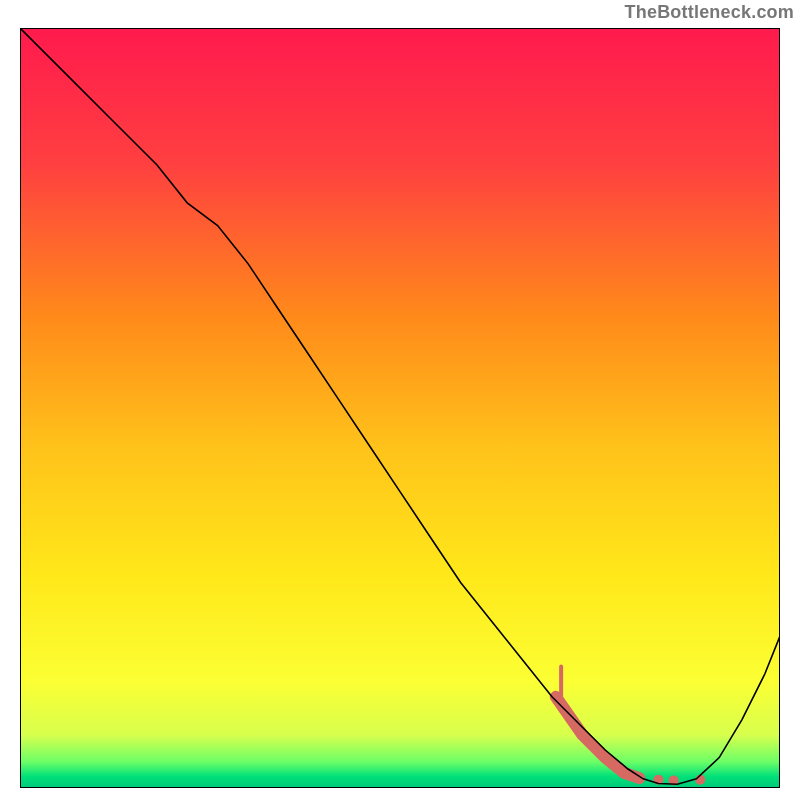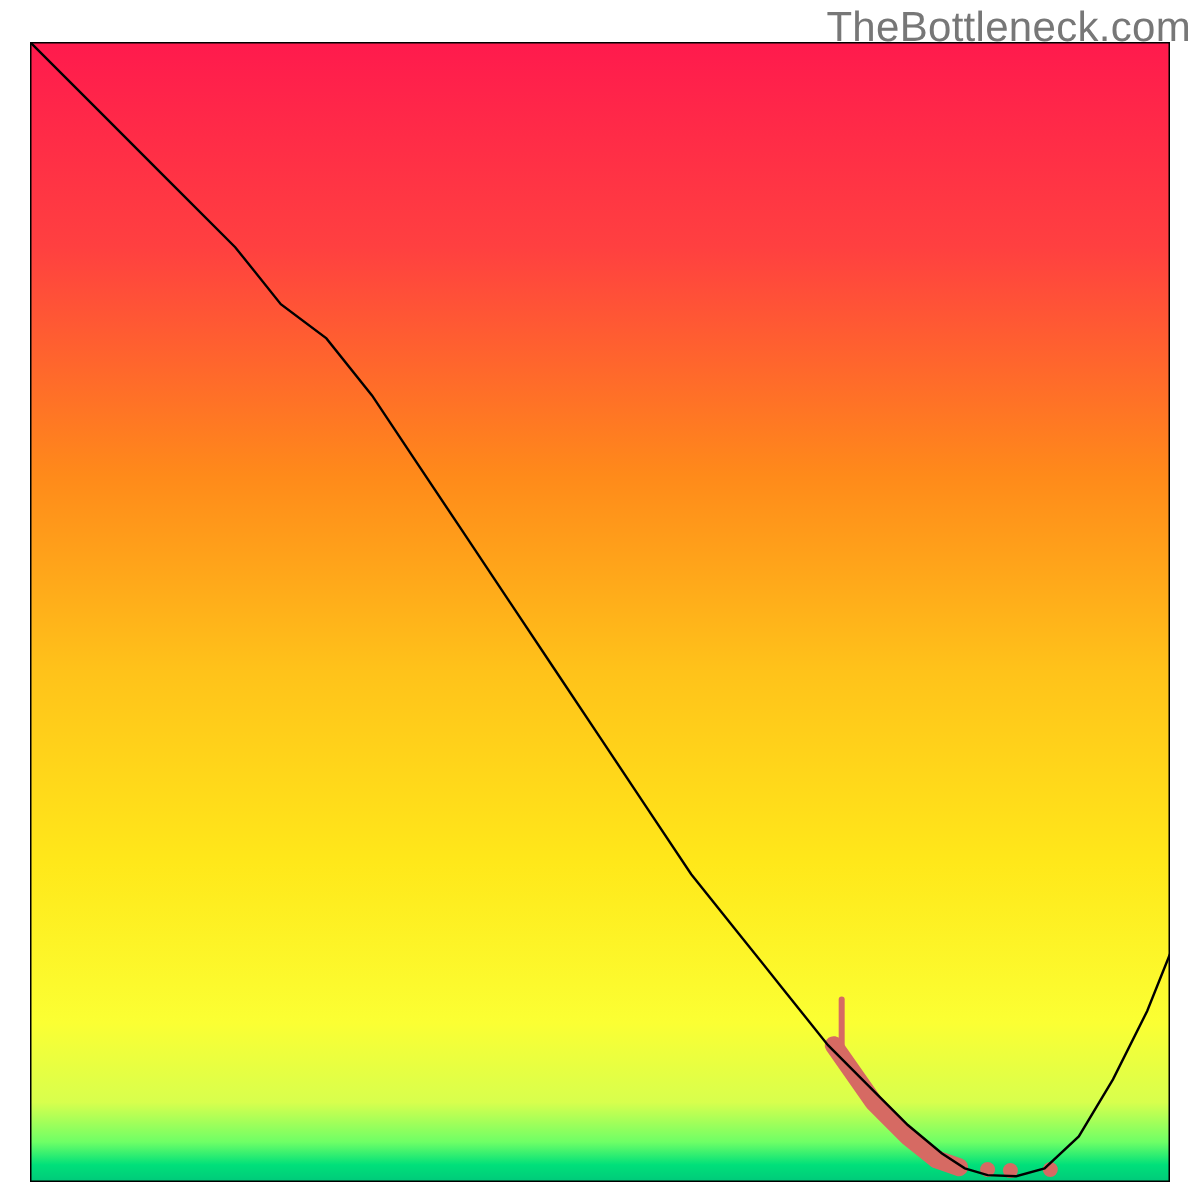--- a/index.html
+++ b/index.html
@@ -13,22 +13,22 @@
   }
   .wrap {
     position: relative;
     width: 800px;
     height: 800px;
   }
   .watermark {
     position: absolute;
     top: 2px;
     right: 6px;
-    font-size: 28px;
-    font-weight: 400;
+    font-size: 18px;
+    font-weight: 700;
     color: #777777;
     letter-spacing: 0.2px;
     font-family: Arial, Helvetica, sans-serif;
   }
   .plot {
     position: absolute;
     left: 20px;
     top: 28px;
     width: 760px;
     height: 760px;

